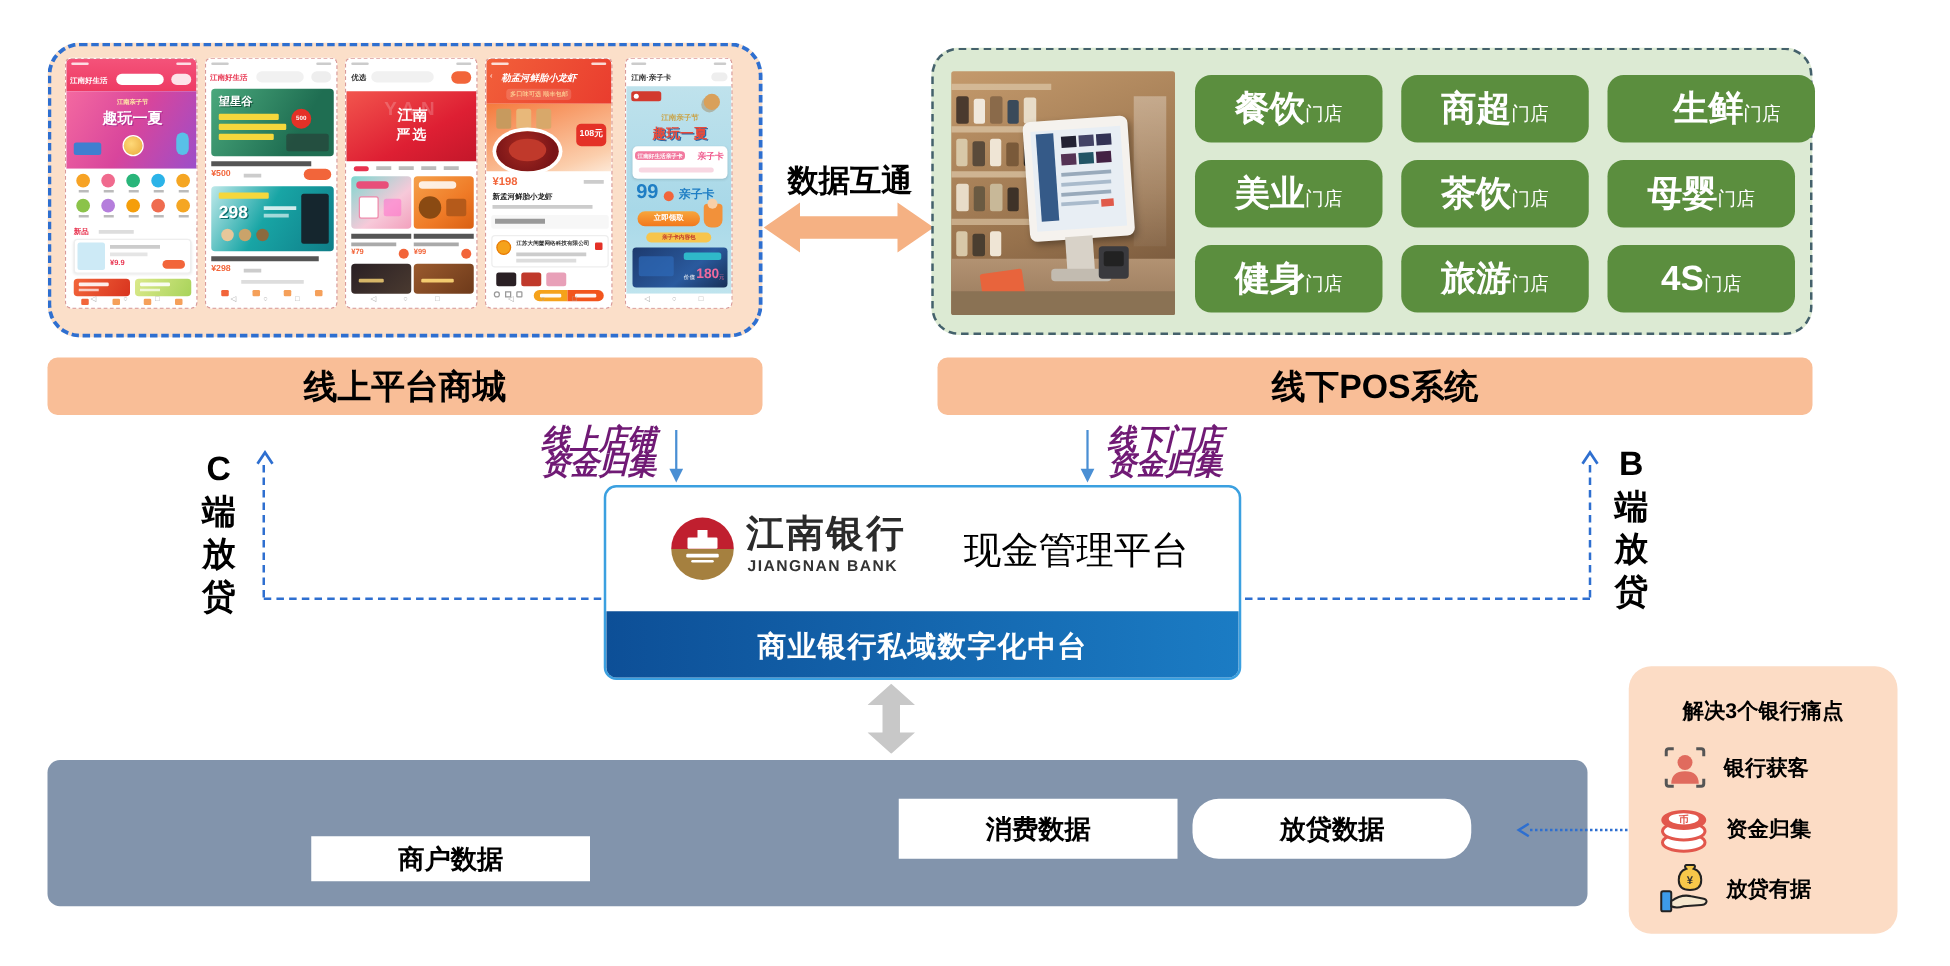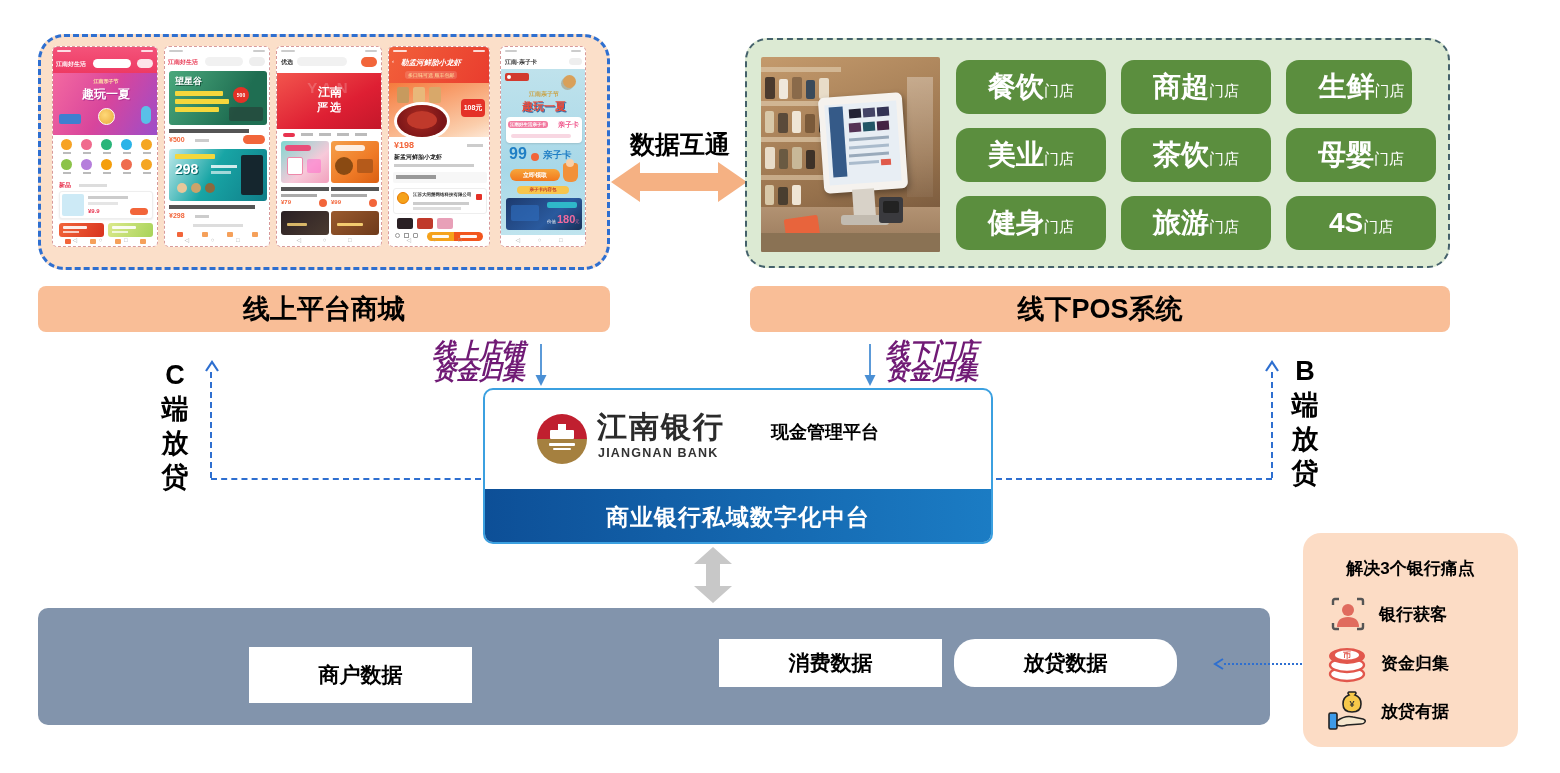--- a/index.html
+++ b/index.html
@@ -283,21 +283,21 @@
   </div>
 
   <div class="abs store-btn" style="left:956px;top:60px;width:150px;height:54px;">
       <span class="big">餐饮</span>
       <span class="small">门店</span>
     </div>
   <div class="abs store-btn" style="left:1121px;top:60px;width:150px;height:54px;">
       <span class="big">商超</span>
       <span class="small">门店</span>
     </div>
-  <div class="abs store-btn" style="left:1286px;top:60px;width:126px;height:54px;padding-left:25px;">
+  <div class="abs store-btn" style="left:1286px;top:60px;width:166px;height:54px;padding-left:25px;">
       <span class="big">生鲜</span>
       <span class="small">门店</span>
     </div>
   <div class="abs store-btn" style="left:956px;top:128px;width:150px;height:54px;">
       <span class="big">美业</span>
       <span class="small">门店</span>
     </div>
   <div class="abs store-btn" style="left:1121px;top:128px;width:150px;height:54px;">
       <span class="big">茶饮</span>
       <span class="small">门店</span>
@@ -348,21 +348,21 @@
       <span style="color:#fff;font-size:23px;font-weight:bold;letter-spacing:1px;">商业银行私域数字化中台</span>
     </div>
     <div style="position:absolute;left:52px;top:24px;width:50px;height:50px;border-radius:50%;background:linear-gradient(180deg,#c01f2f 50%,#a5803f 50%);">
       <div style="position:absolute;left:13px;top:16px;width:24px;height:9px;background:#fff;border-radius:1px;"></div>
       <div style="position:absolute;left:21px;top:10px;width:8px;height:7px;background:#fff;"></div>
       <div style="position:absolute;left:12px;top:29px;width:26px;height:2.5px;background:#fff;border-radius:1px;"></div>
       <div style="position:absolute;left:16px;top:34px;width:18px;height:2px;background:#fff;border-radius:1px;"></div>
     </div>
     <div style="position:absolute;left:112px;top:17px;font-size:30px;font-weight:bold;color:#2b2b2b;letter-spacing:2px;">江南银行</div>
     <div style="position:absolute;left:113px;top:56px;font-size:12.5px;font-weight:bold;color:#333;letter-spacing:1.2px;">JIANGNAN BANK</div>
-    <div style="position:absolute;left:286px;top:30px;font-size:18px;font-weight:bold;color:#000;">现金管理平台</div>
+    <div style="position:absolute;left:286px;top:30px;font-size:30px;font-weight:normal;color:#000;">现金管理平台</div>
   </div>
 
   <div class="abs vtext" style="left:160px;top:358px;">C<br>端<br>放<br>贷</div>
   <svg class="abs" style="left:204px;top:360px;" width="16" height="12" viewBox="0 0 16 12">
     <polyline points="2,11 8,2 14,11" fill="none" stroke="#2e6fd0" stroke-width="2.2"></polyline>
   </svg>
   <div class="abs dashV" style="left:210px;top:372px;height:106px;"></div>
   <div class="abs dashH" style="left:211px;top:478px;width:270px;"></div>
 
   <div class="abs dashH" style="left:996px;top:478px;width:276px;"></div>
@@ -370,21 +370,21 @@
   <svg class="abs" style="left:1264px;top:360px;" width="16" height="12" viewBox="0 0 16 12">
     <polyline points="2,11 8,2 14,11" fill="none" stroke="#2e6fd0" stroke-width="2.2"></polyline>
   </svg>
   <div class="abs vtext" style="left:1290px;top:354px;">B<br>端<br>放<br>贷</div>
 
   <svg class="abs" style="left:694px;top:547px;" width="38" height="56" viewBox="0 0 38 56">
     <path d="M19,0 L38,17 H26 V39 H38 L19,56 L0,39 H12 V17 H0 Z" fill="#c8c8c8"></path>
   </svg>
 
   <div class="abs" style="left:38px;top:608px;width:1232px;height:117px;background:#8294ac;border-radius:10px;"></div>
-  <div class="abs data-box" style="left:249px;top:647px;width:223px;height:56px;">
+  <div class="abs data-box" style="left:249px;top:669px;width:223px;height:36px;">
       <span>商户数据</span>
     </div>
   <div class="abs data-box" style="left:719px;top:639px;width:223px;height:48px;">
       <span>消费数据</span>
     </div>
   <div class="abs data-box" style="left:954px;top:639px;width:223px;height:48px;border-radius:21px;">
       <span>放贷数据</span>
     </div>
 
   <div class="abs" style="left:1224px;top:663px;width:78px;border-top:2.5px dotted #2e6fd0;"></div>

